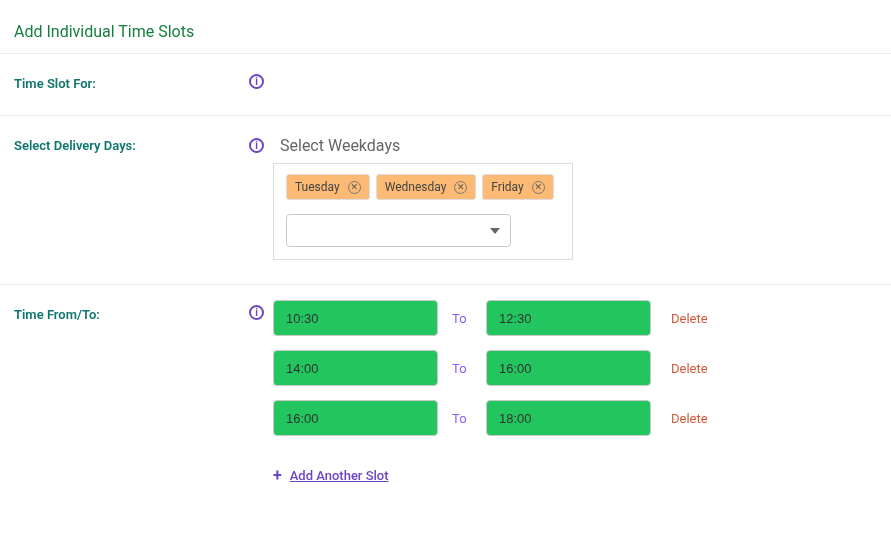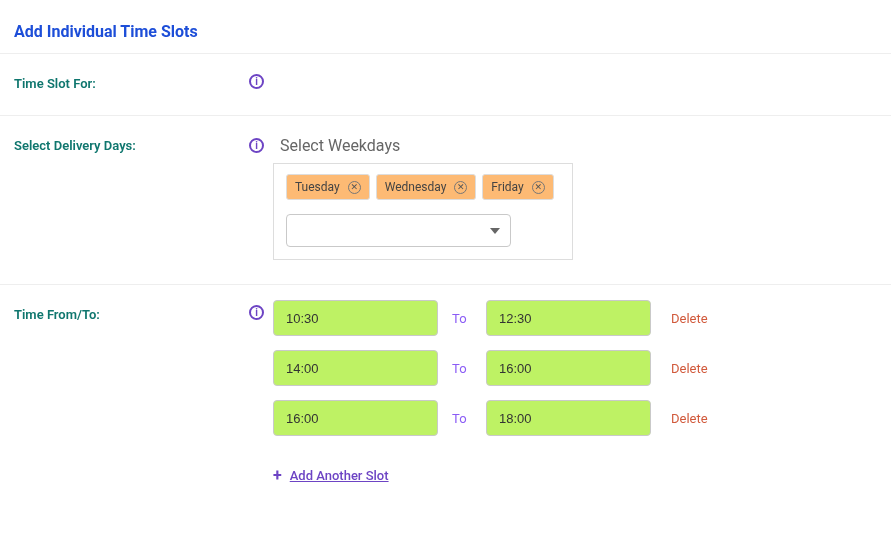--- a/index.html
+++ b/index.html
@@ -29,21 +29,21 @@
   .thead .col3 { width: 205px; }
   .thead .col4 { width: 165px; }
   .thead .col5 { width: 120px; }
   .thead .col6 { flex:1; text-align: right; }
   .chk {
     width: 17px; height: 17px; border: 1.5px solid #b8adcf; border-radius:3px; background:#fff; display:inline-block;
   }
 
   
   .section-title {
-    font-size: 16px; font-weight: 700; color:#1d4ed8; margin: 22px 0 12px 14px;
+    font-size: 16px; font-weight: 400; color:#15803d; margin: 22px 0 12px 14px;
   }
   .hr { height:1px; background:#eee; }
 
   
   .form-row {
     display:flex; align-items:flex-start; padding: 20px 14px 24px 14px;
   }
   .label-col {
     width: 235px; font-weight:600; color:#0f766e; padding-top:2px;
   }
@@ -74,21 +74,21 @@
     margin-top:14px; width:225px; height:33px; border:1px solid #c9c9c9; border-radius:4px; display:flex; align-items:center; justify-content:flex-end; padding:0 10px;
   }
   .caret-down { width:0;height:0;border-left:5px solid transparent;border-right:5px solid transparent;border-top:6px solid #666;}
 
   .subhint { color:#666; font-size:16px; margin-left:8px;}
 
   
   .time-rows { display:flex; flex-direction:column; gap:14px; margin-left:24px;}
   .time-row { display:flex; align-items:center; gap:14px;}
   .field {
-    width:165px; height:36px; border:1px solid #c9c9c9; border-radius:4px; padding:0 12px; font-size:13px; color:#333; background:#bef264;
+    width:165px; height:36px; border:1px solid #c9c9c9; border-radius:4px; padding:0 12px; font-size:13px; color:#333; background:#22c55e;
   }
   .to-label { color:#8b5cf6; width:20px;}
   .delete-link { color:#d1593b; cursor:pointer; margin-left:6px;}
 
   .add-slot { display:flex; align-items:center; gap:8px; margin-left:24px; margin-top:30px; color:#6d44c4; cursor:pointer;}
   .plus-icon { font-size:16px; font-weight:700; }
   .add-slot span.txt { text-decoration:underline; font-weight:500;}
 </style>
 </head>
 <body>

